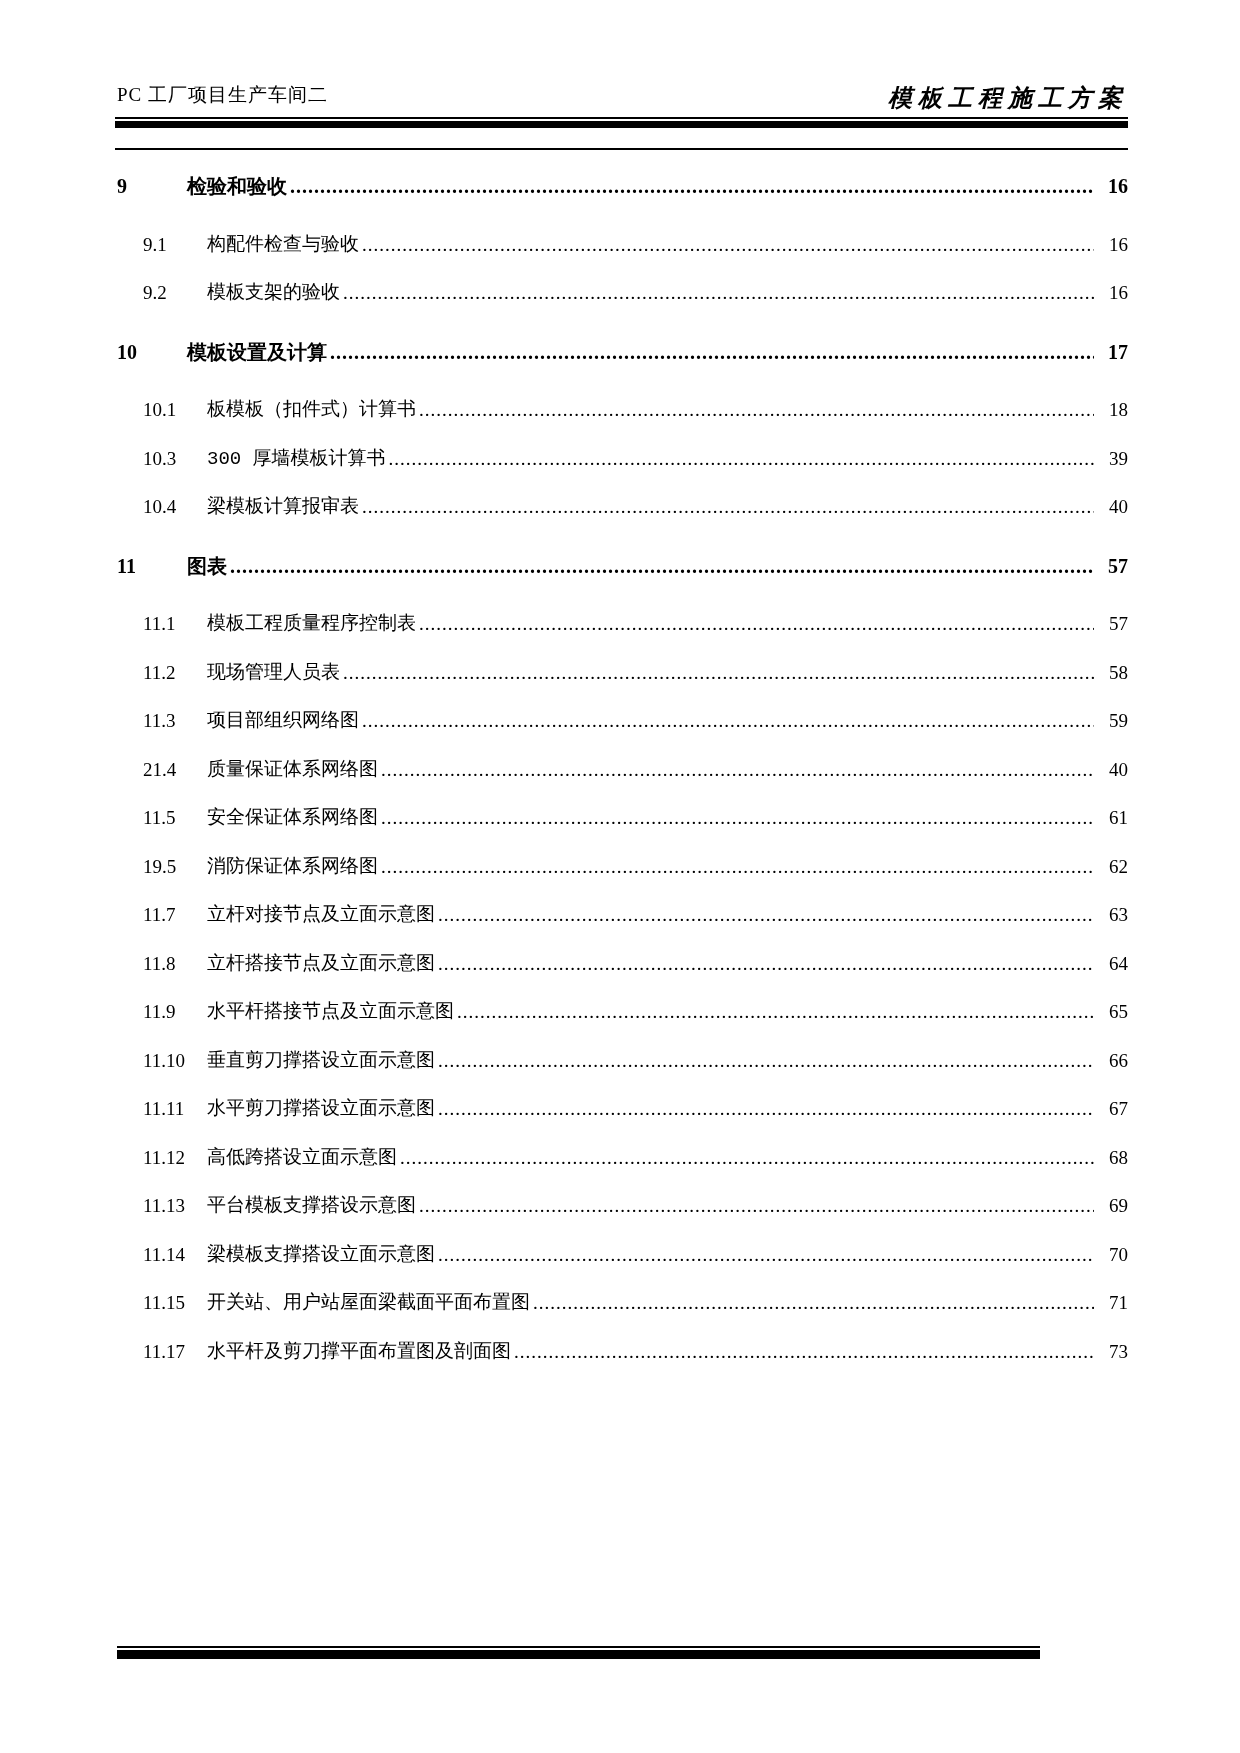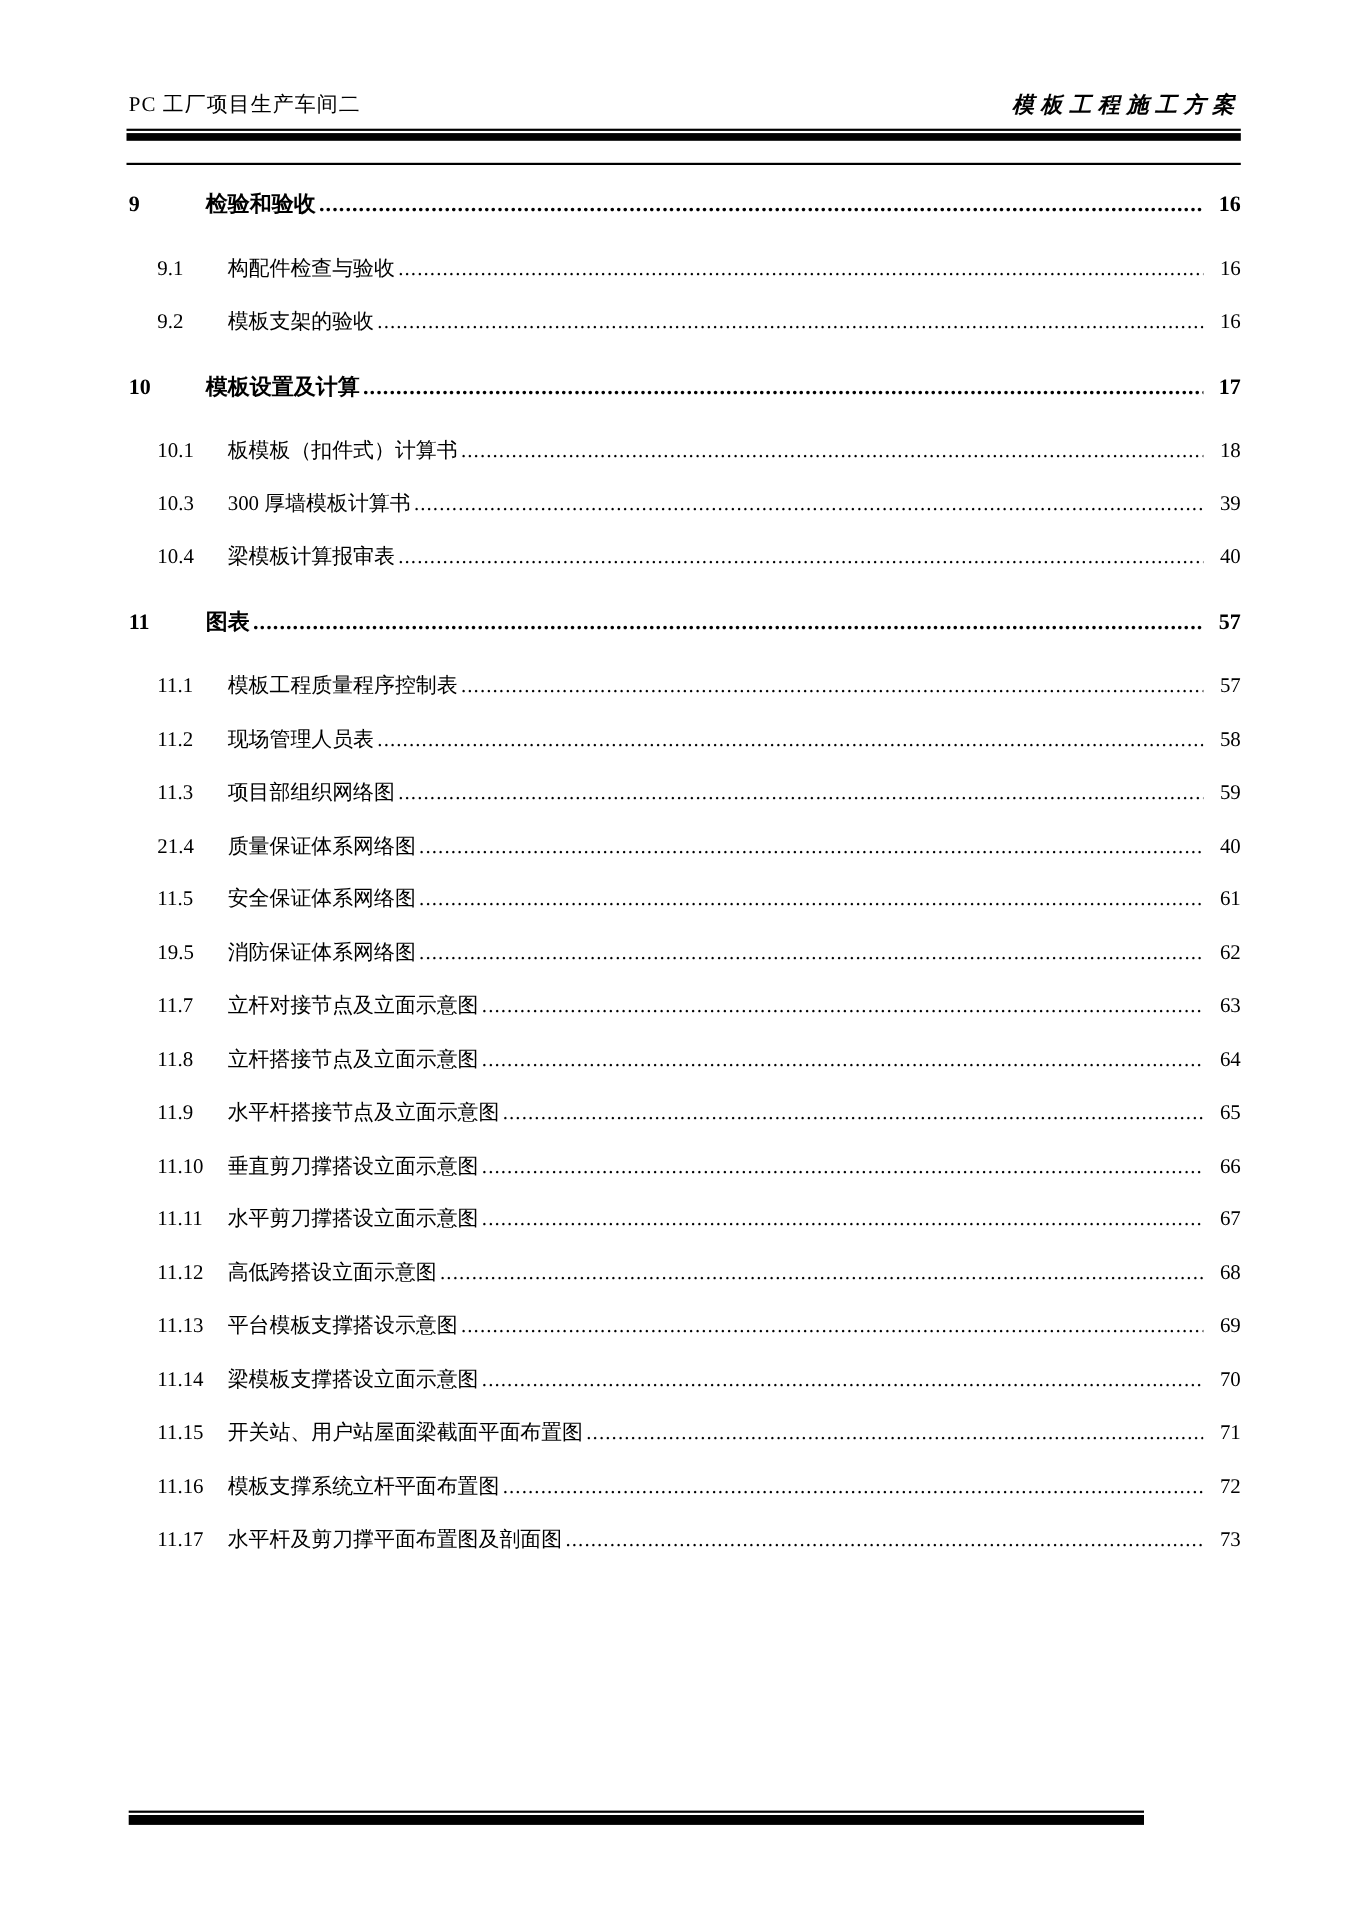--- a/index.html
+++ b/index.html
@@ -21,21 +21,21 @@
     width: 1011px;
     display: flex;
     justify-content: space-between;
   }
   .header-left {
     font-size: 19px;
     letter-spacing: 1px;
     white-space: nowrap;
   }
   .header-right {
-    font-size: 20px;
+    font-size: 24px;
     font-weight: bold;
     font-style: italic;
     letter-spacing: 6px;
     white-space: nowrap;
   }
   .rule-thin-thick {
     position: absolute;
     top: 117px;
     left: 115px;
     width: 1013px;
@@ -67,21 +67,21 @@
     white-space: nowrap;
   }
   .toc-row.lvl1 {
     margin: 10px 0;
     font-weight: bold;
     font-size: 20px;
   }
   .toc-row.lvl1 .num { width: 70px; flex: none; }
   .toc-row.lvl2 { padding-left: 26px; align-items: center; }
   .toc-row.lvl2 .num { width: 64px; flex: none; }
-  .toc-row .title { flex: none; }
+  .toc-row .title { flex: none; font-family: Liberation Mono, monospace; }
   .toc-row .leader {
     flex: 1;
     overflow: hidden;
     white-space: nowrap;
     margin-left: 3px;
     margin-right: 8px;
     letter-spacing: 1px;
   }
   .toc-row .leader::after {
     content: "................................................................................................................................................................................................................................................................";
@@ -249,26 +249,20 @@
       <span class="leader"></span>
       <span class="page-num">70</span>
     </div>
     <div class="toc-row lvl2">
       <span class="num">11.15</span>
       <span class="title">开关站、用户站屋面梁截面平面布置图</span>
       <span class="leader"></span>
       <span class="page-num">71</span>
     </div>
     <div class="toc-row lvl2">
-      <span class="num">11.16</span>
-      <span class="title">模板支撑系统立杆平面布置图</span>
-      <span class="leader"></span>
-      <span class="page-num">72</span>
-    </div>
-    <div class="toc-row lvl2">
       <span class="num">11.17</span>
       <span class="title">水平杆及剪刀撑平面布置图及剖面图</span>
       <span class="leader"></span>
       <span class="page-num">73</span>
     </div>
   </div>
 
 <div class="footer-rule">
   <div class="thin"></div>
   <div class="thick"></div>

